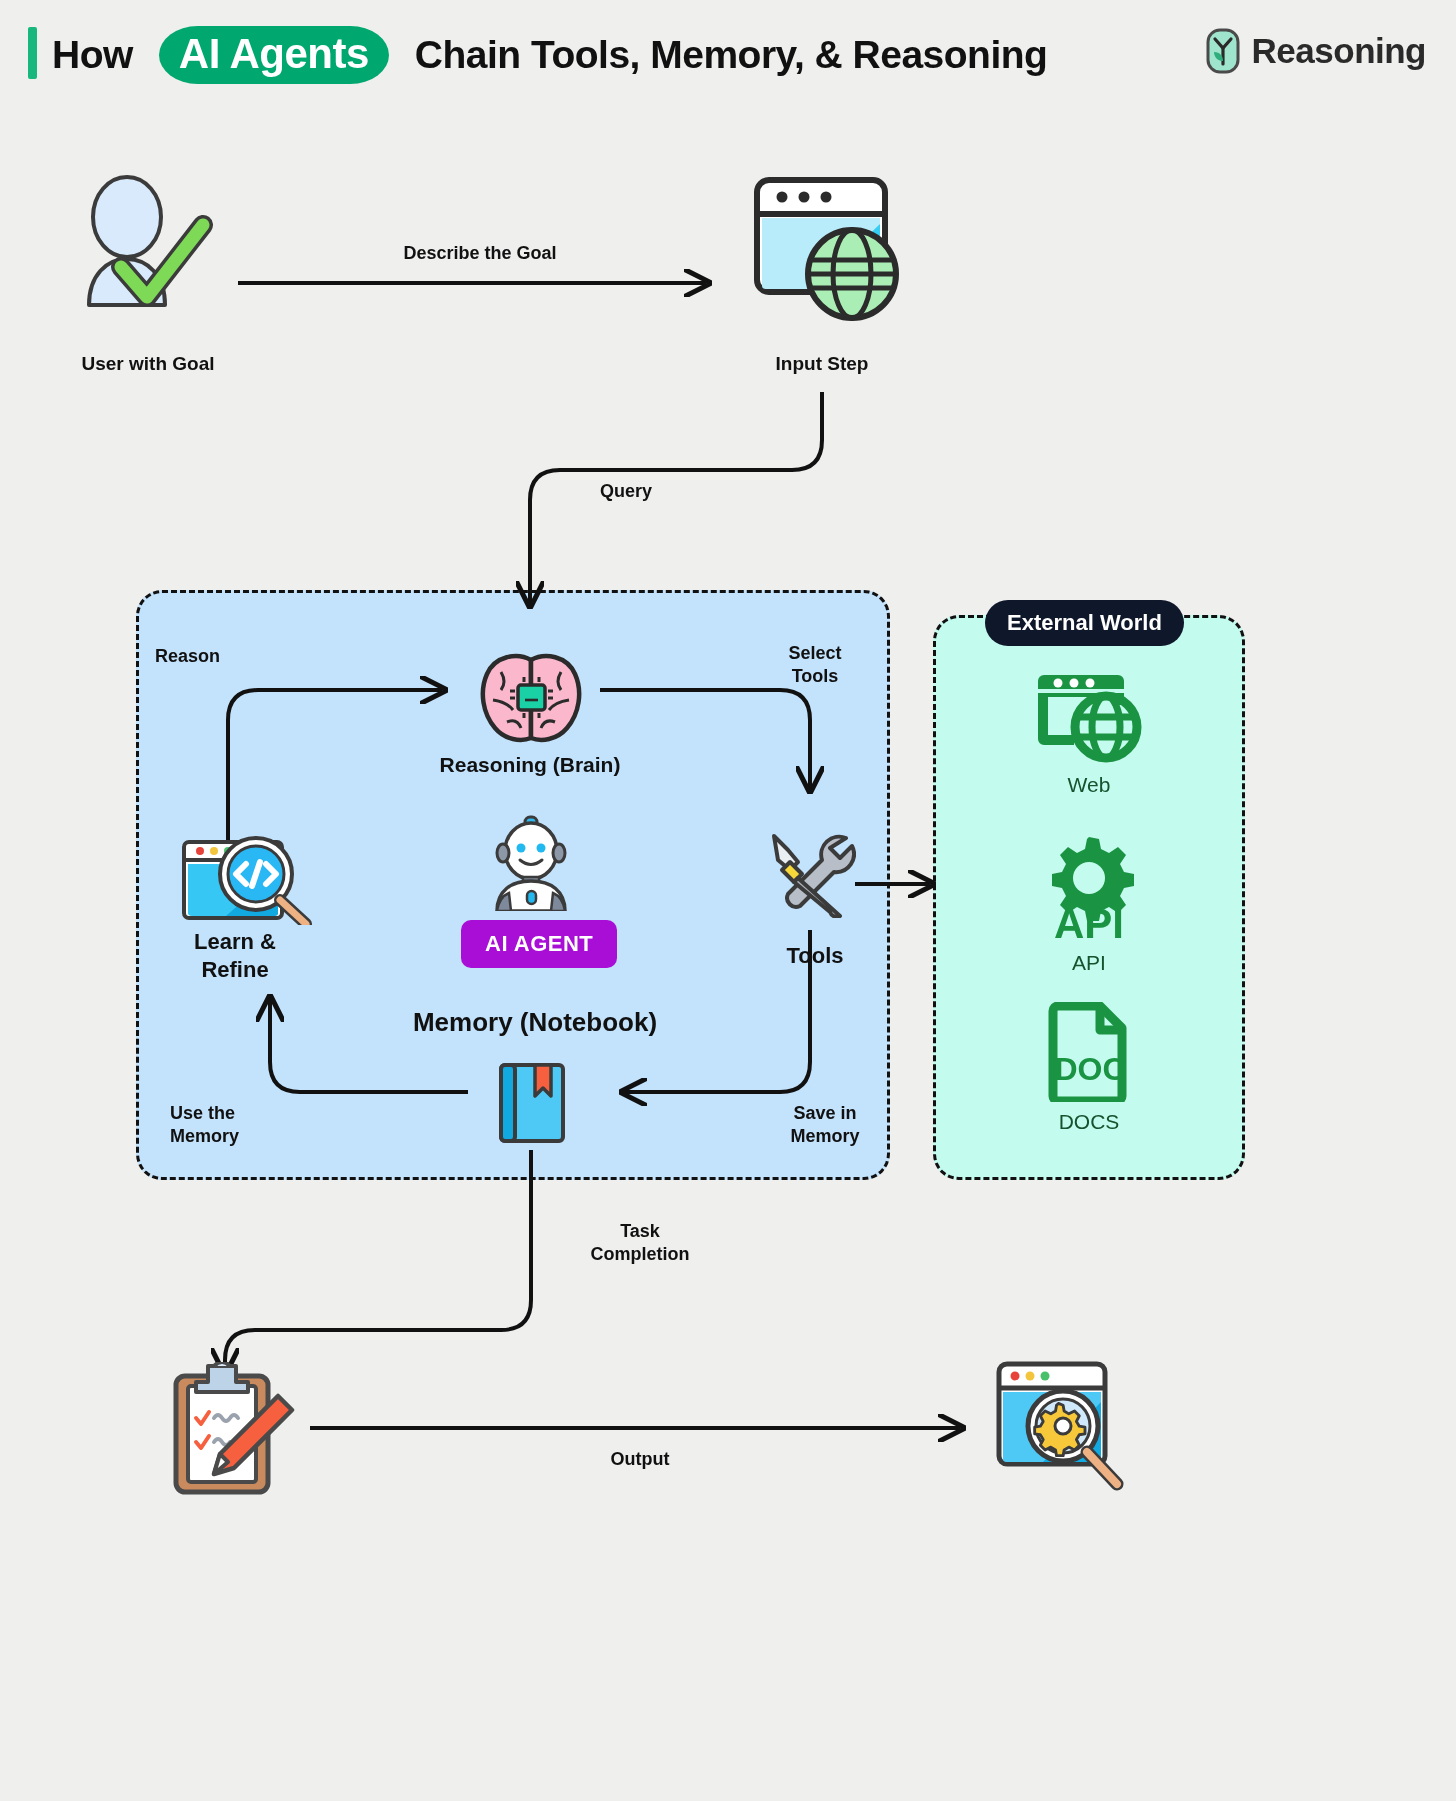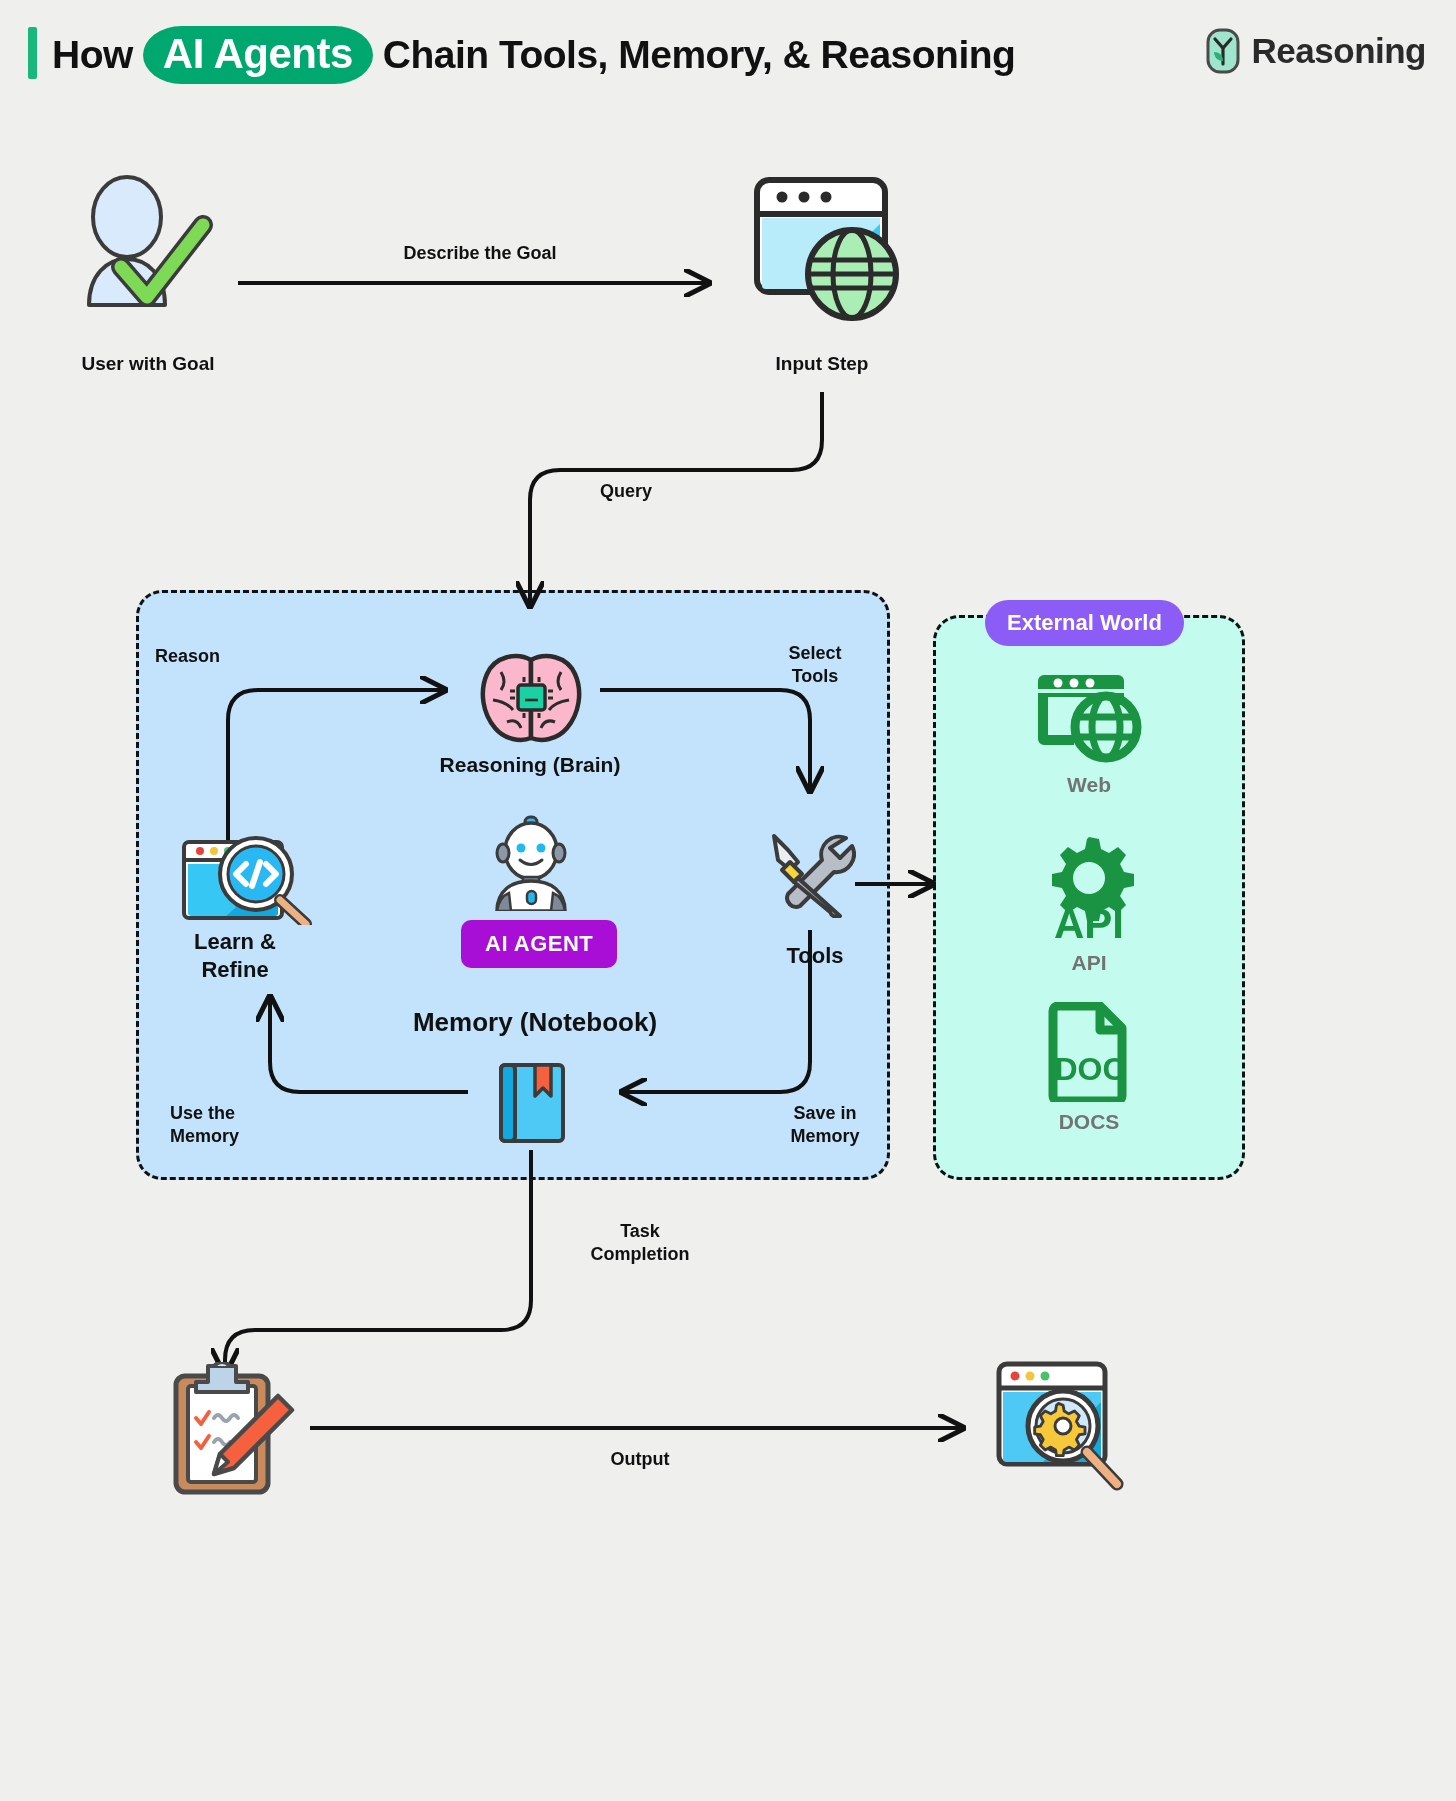--- a/index.html
+++ b/index.html
@@ -13,21 +13,21 @@
 
   
   .header { position: absolute; left: 0; top: 0; width: 1456px; height: 110px; }
   .hdr-bar {
     position: absolute; left: 28px; top: 27px;
     width: 9px; height: 52px; background: #18b77e; border-radius: 2px;
   }
   .hdr-title {
     position: absolute; left: 52px; top: 26px;
     font-size: 39px; font-weight: 700; color: #111; letter-spacing: -0.5px;
-    white-space: nowrap; display: flex; align-items: center; gap: 0px; text-align: right;
+    white-space: nowrap; display: flex; align-items: center; gap: 16px; text-align: right;
   }
   .hdr-pill {
     display: inline-block;
     background: #00a870; color: #fff;
     padding: 7px 20px 9px 20px; margin: 0 10px;
     border-radius: 40px / 30px;
     font-size: 42px; font-weight: 700; line-height: 1;
   }
   .logo { position: absolute; right: 30px; top: 28px; display: flex; align-items: center; gap: 12px; }
   .logo-text { font-size: 35px; font-weight: 700; color: #2a2a2a; letter-spacing: -0.5px; }
@@ -55,35 +55,35 @@
   }
   .ext-panel {
     position: absolute; left: 933px; top: 615px;
     width: 312px; height: 565px;
     background: #c4fbef;
     border: 3px dashed #111;
     border-radius: 26px;
   }
   .ext-badge {
     position: absolute; left: 985px; top: 600px;
-    background: #8b5cf6; color: #fff;
+    background: #0f172a; color: #fff;
     font-size: 22px; font-weight: 700;
     padding: 10px 22px; border-radius: 24px;
     white-space: nowrap;
   }
   .ai-badge {
     position: absolute; left: 461px; top: 920px;
     background: #a90ed6; color: #fff;
     font-size: 22px; font-weight: 700; letter-spacing: .5px;
     padding: 11px 24px; border-radius: 10px;
     white-space: nowrap;
   }
   .ext-item { position: absolute; text-align: center; width: 312px; }
   .ext-item .ext-label {
-    font-size: 21px; font-weight: 700; color: #737373; margin-top: 4px;
+    font-size: 21px; font-weight: 400; color: #14532d; margin-top: 4px;
   }
 </style>
 </head>
 <body>
 
 <div id="root">
 
   <div class="header">
     <div class="hdr-bar"></div>
     <div class="hdr-title">

